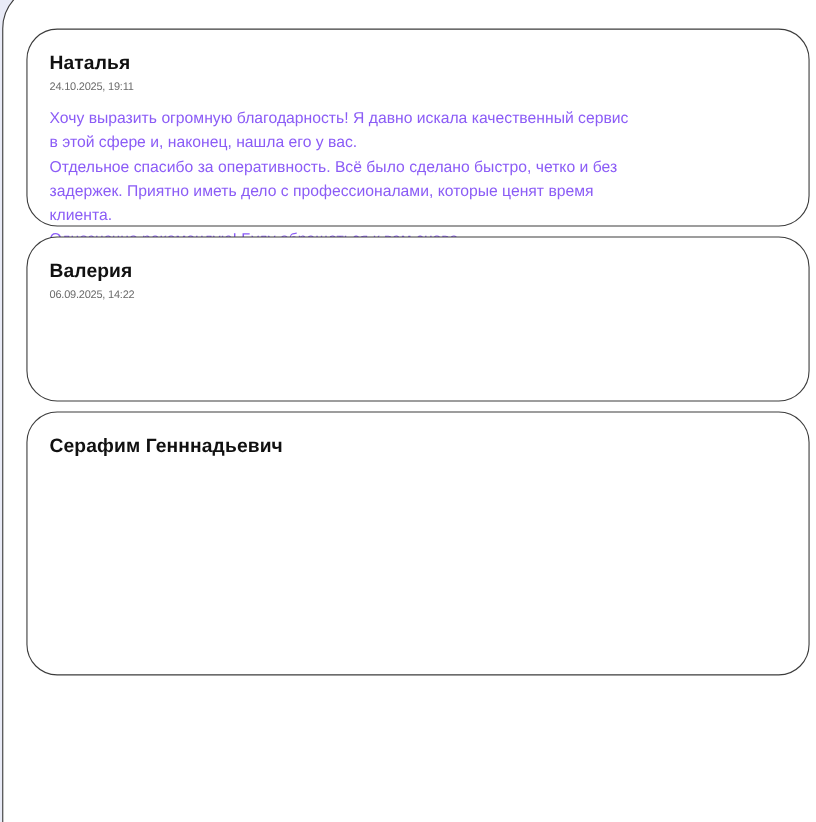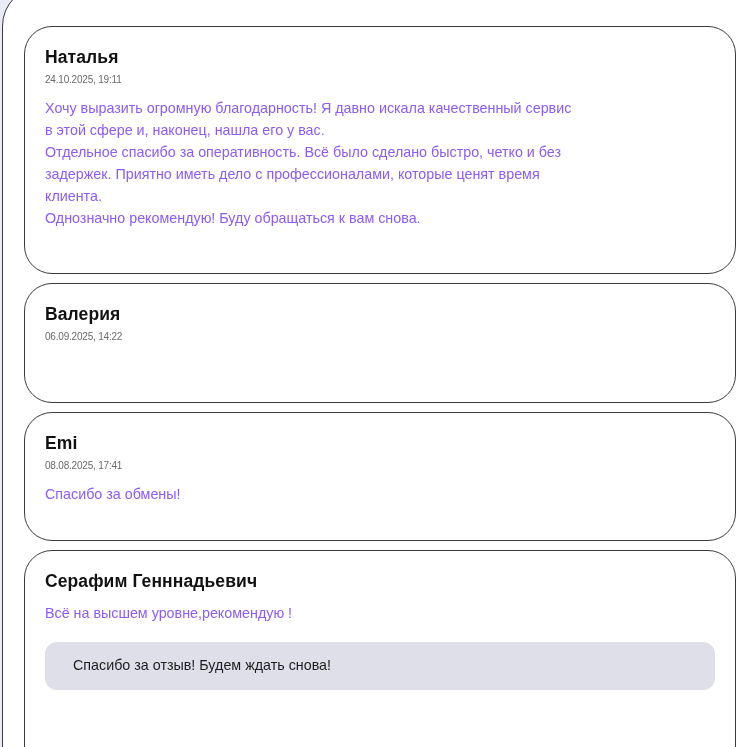--- a/index.html
+++ b/index.html
@@ -60,22 +60,22 @@
   }
   .reply {
     margin-top: 18px;
     background: #dedfe8;
     border-radius: 12px;
     padding: 12px 28px 14px 28px;
     font-size: 14.3px;
     line-height: 22px;
     color: #1e1e1e;
   }
-  .card.c1 { height: 248px; }
-  .card.c2 { height: 120px; }
+  .card.c1 { height: 180px; }
+  .card.c2 { height: 150px; }
   .card.c3 { height: 129px; }
   .card.c4 { height: 240px; }
 </style>
 </head>
 <body>
 
 <div class="outer"></div>
 
 <div class="list">
 
@@ -88,25 +88,18 @@
 задержек. Приятно иметь дело с профессионалами, которые ценят время
 клиента.
 Однозначно рекомендую! Буду обращаться к вам снова.</div>
   </div>
 
   <div class="card c2">
     <div class="name">Валерия</div>
     <div class="date">06.09.2025, 14:22</div>
   </div>
 
-  <div class="card c3">
-    <div class="name">Emi</div>
-    <div class="date">08.08.2025, 17:41</div>
-    <div class="text">Спасибо за обмены!</div>
-  </div>
 
   <div class="card c4">
     <div class="name">Серафим Генннадьевич</div>
-    <div class="text">Всё на высшем уровне,рекомендую !</div>
-    <div class="reply">Спасибо за отзыв! Будем ждать снова!</div>
   </div>
 
 </div>
 
 </body></html>

